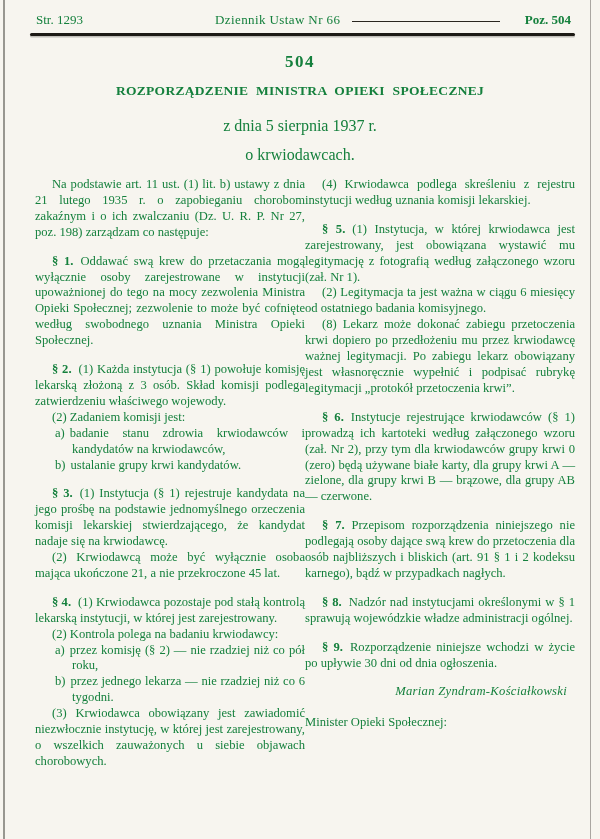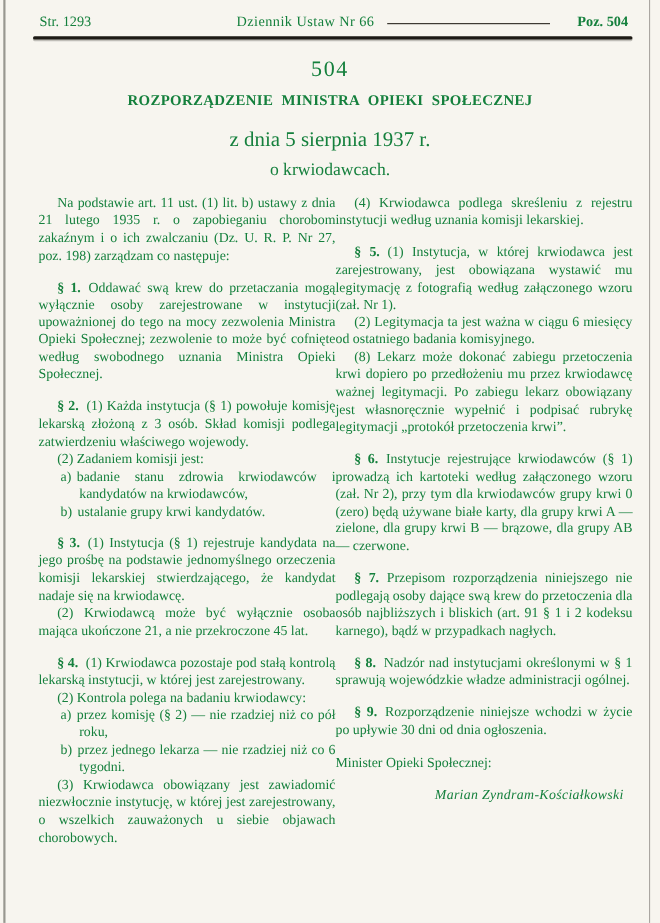--- a/index.html
+++ b/index.html
@@ -18,23 +18,23 @@
   
   .masthead{position:absolute;top:10px;left:36px;width:537px;height:22px;font-size:13px;}
   .m-page{position:absolute;left:0;top:2px;}
   .m-journal{position:absolute;left:179px;top:2px;letter-spacing:.4px;}
   .m-dash{position:absolute;left:316px;top:11px;width:148px;height:0;border-top:1.6px solid #2a261f;}
   .m-pos{position:absolute;right:2px;top:2px;font-weight:bold;}
   .rule{position:absolute;top:33px;left:30px;width:545px;height:2.6px;background:#1d1a15;border-radius:2px;box-shadow:0 1.5px 0 rgba(29,26,21,.25);}
 
   
   .centered{position:absolute;left:0;width:100%;text-align:center;}
-  .act-number{top:52px;font-size:20px;font-weight:normal;letter-spacing:1.5px;}
+  .act-number{top:52px;font-size:17px;font-weight:bold;letter-spacing:1.5px;}
   .act-heading{top:83px;font-size:13.5px;font-weight:bold;word-spacing:4px;letter-spacing:.3px;}
-  .act-date{top:117px;font-size:19px;}
+  .act-date{top:117px;font-size:16px;}
   .act-subject{top:146px;font-size:16px;font-weight:normal;}
 
   
   .cols{position:absolute;top:177px;left:35px;width:540px;display:flex;gap:0;}
   .col{flex:1;font-size:12.6px;line-height:15.9px;text-align:justify;}
   .blk{margin:0;}
   .indent{text-indent:17px;}
   .gap{margin-top:13px;}
   .sec-marker{font-weight:bold;margin-right:7px;white-space:nowrap;}
   .li{padding-left:37px;text-indent:-17px;}
@@ -92,18 +92,18 @@
       <p class="blk indent">(8) Lekarz może dokonać zabiegu przetoczenia krwi dopiero po przedłożeniu mu przez krwiodawcę ważnej legitymacji. Po zabiegu lekarz obowiązany jest własnoręcznie wypełnić i podpisać rubrykę legitymacji „protokół przetoczenia krwi”.</p>
 
       <p class="blk indent gap"><span class="sec-marker">§ 6.</span><span>Instytucje rejestrujące krwiodawców (§ 1) prowadzą ich kartoteki według załączonego wzoru (zał. Nr 2), przy tym dla krwiodawców grupy krwi 0 (zero) będą używane białe karty, dla grupy krwi A — zielone, dla grupy krwi B — brązowe, dla grupy AB — czerwone.</span></p>
 
       <p class="blk indent gap"><span class="sec-marker">§ 7.</span><span>Przepisom rozporządzenia niniejszego nie podlegają osoby dające swą krew do przetoczenia dla osób najbliższych i bliskich (art. 91 § 1 i 2 kodeksu karnego), bądź w przypadkach nagłych.</span></p>
 
       <p class="blk indent gap"><span class="sec-marker">§ 8.</span><span>Nadzór nad instytucjami określonymi w § 1 sprawują wojewódzkie władze administracji ogólnej.</span></p>
 
       <p class="blk indent gap"><span class="sec-marker">§ 9.</span><span>Rozporządzenie niniejsze wchodzi w życie po upływie 30 dni od dnia ogłoszenia.</span></p>
 
+      <p class="blk sig-name">Marian Zyndram-Kościałkowski</p>
       <p class="blk sig-role">Minister Opieki Społecznej:</p>
-      <p class="blk sig-name">Marian Zyndram-Kościałkowski</p>
     </div>
 
   </div>
 </div>
 
 </body></html>

